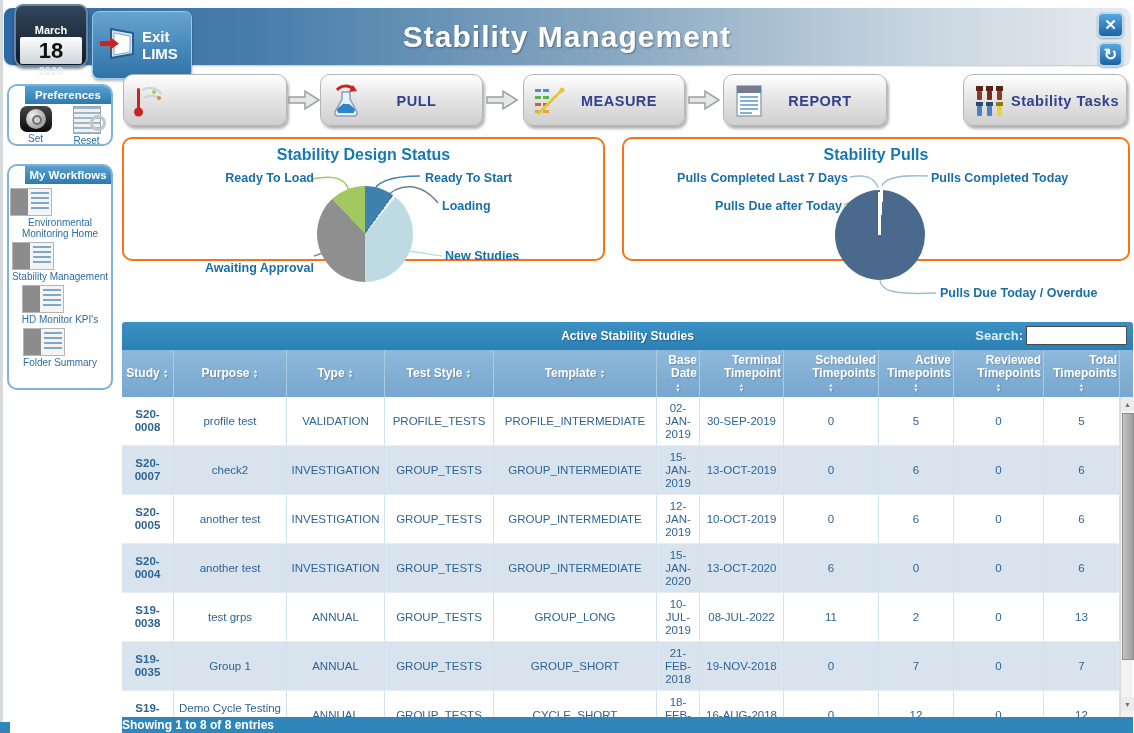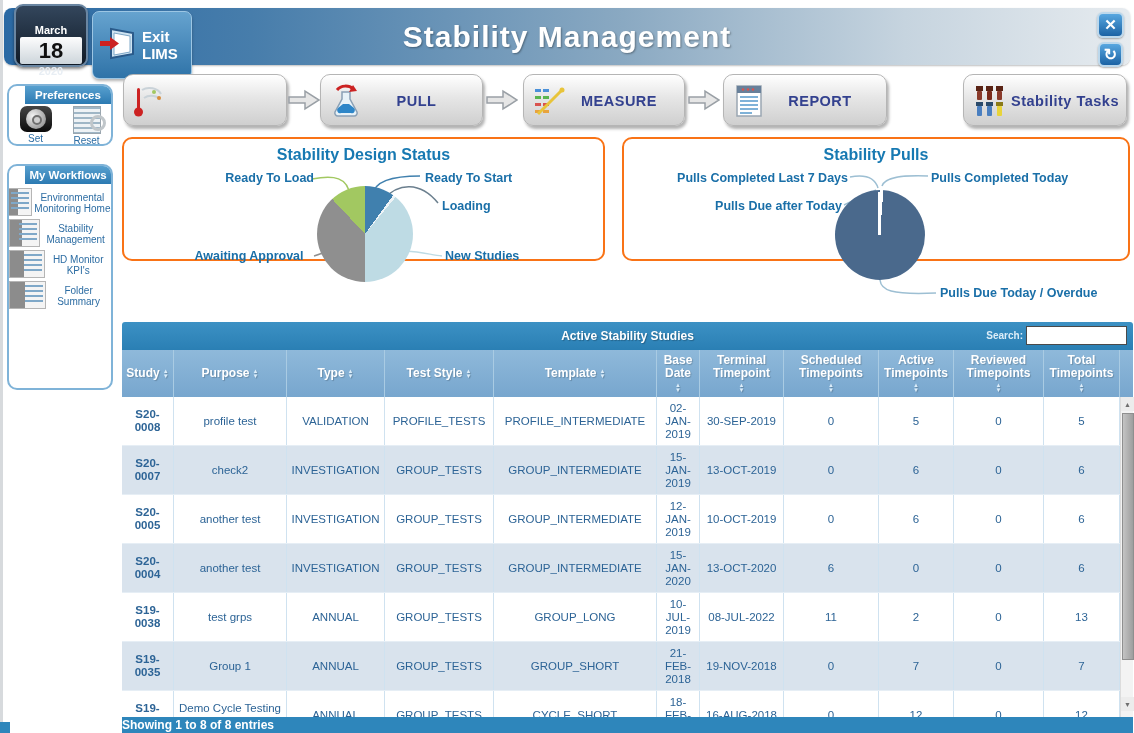--- a/index.html
+++ b/index.html
@@ -48,21 +48,21 @@
   .icon-set::before{content:"";position:absolute;left:6px;top:3px;width:20px;height:20px;border-radius:50%;
     background:radial-gradient(circle at 35% 35%,#f4f4f4,#9a9a9a 75%);}
   .icon-set::after{content:"";position:absolute;left:12px;top:9px;width:6px;height:6px;border-radius:50%;
     background:#cfcfcf;border:2px solid #6f6f6f;}
   .icon-reset{width:26px;height:26px;background:
     repeating-linear-gradient(180deg,#9fb6c6 0 2px,#eef2f5 2px 5px);border:1px solid #9aa6af;position:relative;}
   .icon-reset::after{content:"";position:absolute;right:-6px;bottom:2px;width:10px;height:10px;border-radius:50%;
     border:3px solid #c0c6ca;background:transparent;}
   .wkf{top:164px;height:226px;}
   .wkf-body{display:flex;flex-direction:column;align-items:center;padding-top:4px;gap:3px;}
-  .wkf-item{display:flex;flex-direction:row;align-items:center;cursor:pointer;}
+  .wkf-item{display:flex;flex-direction:column;cursor:pointer;}
   .thumb{width:40px;height:26px;border:1px solid #b5b5b5;
     background:linear-gradient(90deg,#8c8c8c 0 42%,#f4f4f4 42% 100%),#f4f4f4;position:relative;}
   .thumb::after{content:"";position:absolute;right:2px;top:3px;width:18px;height:18px;
     background:repeating-linear-gradient(180deg,#7fa8c8 0 2px,transparent 2px 5px);}
   .wkf-lbl{font-size:10px;color:#2d6da3;text-align:center;line-height:11px;margin-top:1px;max-width:100px;}
 
   
   .step{position:absolute;top:74px;height:52px;border-radius:10px;box-sizing:border-box;cursor:pointer;
     background:linear-gradient(#ffffff,#e6e6e6 45%,#cfcfcf);border:1px solid #b5b5b5;
     box-shadow:2px 3px 3px rgba(0,0,0,.3);}
@@ -85,26 +85,26 @@
   .pie-divider{position:absolute;left:254px;top:53px;width:3px;height:43px;background:#fff;}
   .plabel{position:absolute;color:#1a6fa8;font-size:12.5px;font-weight:bold;white-space:nowrap;}
   .leader{position:absolute;left:0;top:0;pointer-events:none;}
 
   
   .tablewrap{position:absolute;left:122px;top:322px;width:1011px;height:411px;}
   .ttitle{position:relative;height:28px;background:linear-gradient(#3c91c4,#2a7fb4);border-radius:3px 3px 0 0;}
   .ttitle-text{position:absolute;left:0;right:0;text-align:center;line-height:28px;color:#fff;
     font-size:12px;font-weight:bold;text-shadow:1px 1px 1px rgba(0,0,0,.25);}
   .search-box{position:absolute;right:6px;top:4px;display:flex;align-items:center;gap:3px;}
-  .search-lbl{color:#dcedf8;font-size:10px;font-weight:bold;}
+  .search-lbl{color:#dcedf8;font-size:13px;font-weight:bold;}
   .search-input{width:95px;height:17px;border:1px solid #4a4a4a;background:#fff;font-size:12px;padding:0 2px;}
   .thead{display:flex;height:47px;background:linear-gradient(#8fb9da,#77a6ce);}
   .th{display:flex;flex-wrap:wrap;align-items:center;align-content:center;justify-content:center;gap:3px;
     box-sizing:border-box;border-right:1px solid #a9cbe3;color:#fff;font-size:12px;font-weight:bold;
-    text-align:center;line-height:13px;padding:2px;cursor:pointer;text-shadow:1px 1px 1px rgba(0,0,0,.2);}
+    text-align:right;line-height:13px;padding:2px;cursor:pointer;text-shadow:1px 1px 1px rgba(0,0,0,.2);}
   .sort{display:flex;flex-direction:column;font-size:6px;line-height:5px;color:#ddeefa;cursor:pointer;}
   .sort i{font-style:normal;}
   .tbody{position:relative;height:320px;overflow:hidden;background:#fff;}
   .t-row{display:flex;min-height:48px;background:#fff;border-bottom:1px solid #e6eef5;cursor:pointer;}
   .t-row.alt{background:#d9e3ed;}
   .t-cell{display:flex;align-items:center;justify-content:center;box-sizing:border-box;
     border-right:1px solid #cfe2f0;color:#2d6496;font-size:11.5px;text-align:center;
     padding:2px 3px;line-height:13px;word-break:normal;overflow-wrap:anywhere;}
   .t-cell.c0{font-weight:bold;}
   .c0{width:52px;}  .c1{width:113px;} .c2{width:98px;}  .c3{width:109px;} .c4{width:163px;}
@@ -281,21 +281,21 @@
       <path d="M188,40 C210,36 224,38 226,57" stroke="#a2c861" stroke-width="1.5" fill="none"></path>
       <path d="M249,55 C251,42 268,37 296,37" stroke="#4080ae" stroke-width="1.5" fill="none"></path>
       <path d="M260,60 C274,44 296,42 314,64" stroke="#6b7f8e" stroke-width="1.5" fill="none"></path>
       <path d="M190,117 C203,113 211,109 219,105" stroke="#8f8f8f" stroke-width="1.5" fill="none"></path>
       <path d="M282,112 C298,113 308,116 318,117" stroke="#bedbe4" stroke-width="1.5" fill="none"></path>
     </svg>
     <div class="pie pie1" style="background: conic-gradient(rgb(64, 128, 174) 0%, rgb(64, 128, 174) 10%, rgb(238, 243, 246) 10%, rgb(238, 243, 246) 11%, rgb(190, 219, 228) 11%, rgb(190, 219, 228) 50%, rgb(143, 143, 143) 50%, rgb(143, 143, 143) 88%, rgb(162, 200, 97) 88%, rgb(162, 200, 97) 100%);"></div>
     <div class="plabel" style="left:84px;top:32px;width:106px;text-align:right;">Ready To Load</div>
     <div class="plabel" style="left:301px;top:32px;">Ready To Start</div>
     <div class="plabel" style="left:318px;top:60px;">Loading</div>
-    <div class="plabel" style="left:60px;top:110px;width:130px;text-align:center;">Awaiting Approval</div>
+    <div class="plabel" style="left:60px;top:122px;width:130px;text-align:right;">Awaiting Approval</div>
     <div class="plabel" style="left:321px;top:110px;">New Studies</div>
   </div>
 
   <div class="panel panel2">
     <div class="panel-title">Stability Pulls</div>
     <svg class="leader" width="508" height="168" viewBox="0 0 508 168">
       <path d="M226,38 C242,35 251,39 254,49" stroke="#9dbfd3" stroke-width="1.5" fill="none"></path>
       <path d="M258,47 C261,38 278,36 304,37" stroke="#9dbfd3" stroke-width="1.5" fill="none"></path>
       <path d="M220,66 C234,59 247,54 252,51" stroke="#9dbfd3" stroke-width="1.5" fill="none"></path>
       <path d="M256,141 C257,151 266,156 312,154" stroke="#9dbfd3" stroke-width="1.5" fill="none"></path>

